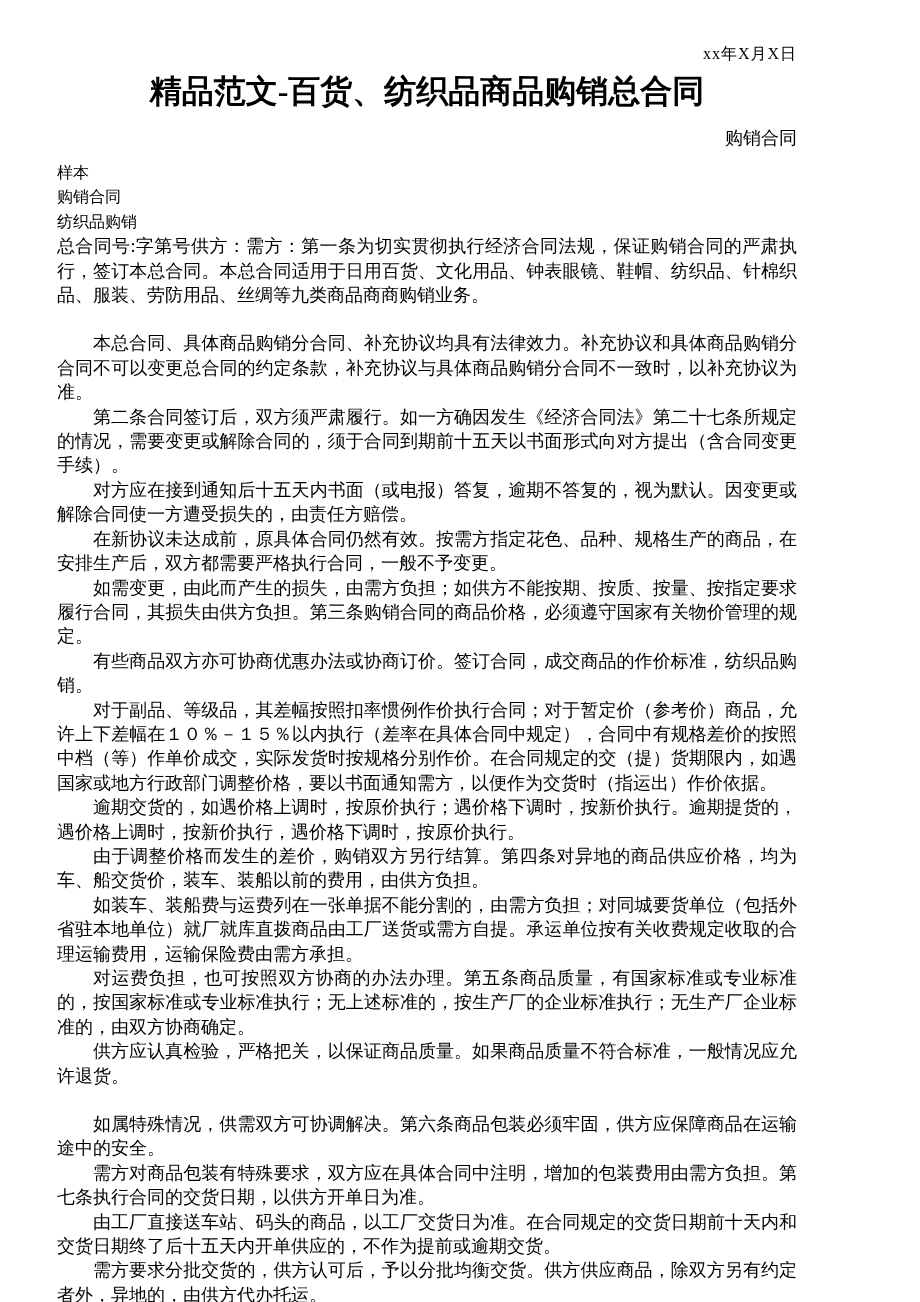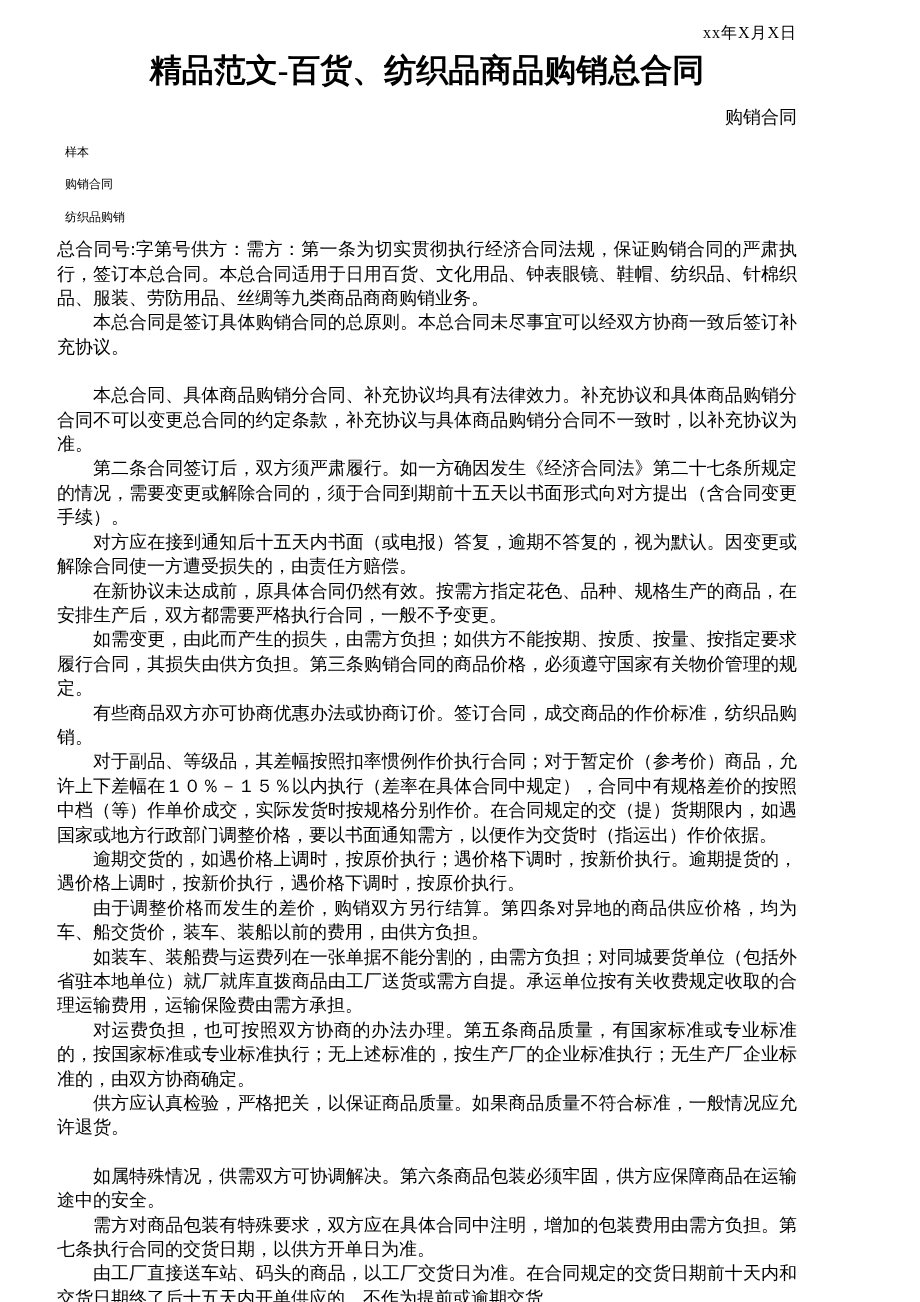--- a/index.html
+++ b/index.html
@@ -8,21 +8,21 @@
     background: #ffffff;
   }
   .page {
     position: relative;
     width: 852px;
     height: 1302px;
     background: #ffffff;
     color: #000000;
     font-family: "Liberation Serif", "DejaVu Serif", serif;
     box-sizing: border-box;
-    padding: 25px 55px 0 57px;
+    padding: 46px 55px 0 57px;
     overflow: hidden;
   }
   .date-line {
     text-align: right;
     font-size: 16px;
     line-height: 16px;
     letter-spacing: 1px;
   }
   .doc-title {
     text-align: center;
@@ -34,22 +34,22 @@
   .doc-type-right {
     text-align: right;
     font-size: 18px;
     line-height: 25px;
     margin-top: 2px;
   }
   .intro {
     margin-top: 10px;
   }
   .intro p {
-    margin: 8px;
-    font-size: 12px;
+    margin: 0;
+    font-size: 16px;
     line-height: 24.4px;
   }
   .body-text p {
     margin: 0;
     font-size: 18px;
     line-height: 24.4px;
     text-align: justify;
     text-justify: inter-ideograph;
   }
   .body-text p.indent {
@@ -71,21 +71,20 @@
   <div class="doc-type-right">购销合同</div>
 
   <div class="intro">
     <p>样本</p>
     <p>购销合同</p>
     <p>纺织品购销</p>
   </div>
 
   <div class="body-text">
     <p>总合同号:字第号供方：需方：第一条为切实贯彻执行经济合同法规，保证购销合同的严肃执行，签订本总合同。本总合同适用于日用百货、文化用品、钟表眼镜、鞋帽、纺织品、针棉织品、服装、劳防用品、丝绸等九类商品商商购销业务。</p>
-    <p class="indent">本总合同是签订具体购销合同的总原则。本总合同未尽事宜可以经双方协商一致后签订补充协议。</p>
     <p class="indent gap-before">本总合同、具体商品购销分合同、补充协议均具有法律效力。补充协议和具体商品购销分合同不可以变更总合同的约定条款，补充协议与具体商品购销分合同不一致时，以补充协议为准。</p>
     <p class="indent">第二条合同签订后，双方须严肃履行。如一方确因发生《经济合同法》第二十七条所规定的情况，需要变更或解除合同的，须于合同到期前十五天以书面形式向对方提出（含合同变更手续）。</p>
     <p class="indent">对方应在接到通知后十五天内书面（或电报）答复，逾期不答复的，视为默认。因变更或解除合同使一方遭受损失的，由责任方赔偿。</p>
     <p class="indent">在新协议未达成前，原具体合同仍然有效。按需方指定花色、品种、规格生产的商品，在安排生产后，双方都需要严格执行合同，一般不予变更。</p>
     <p class="indent">如需变更，由此而产生的损失，由需方负担；如供方不能按期、按质、按量、按指定要求履行合同，其损失由供方负担。第三条购销合同的商品价格，必须遵守国家有关物价管理的规定。</p>
     <p class="indent">有些商品双方亦可协商优惠办法或协商订价。签订合同，成交商品的作价标准，纺织品购销。</p>
     <p class="indent">对于副品、等级品，其差幅按照扣率惯例作价执行合同；对于暂定价（参考价）商品，允许上下差幅在１０％－１５％以内执行（差率在具体合同中规定），合同中有规格差价的按照中档（等）作单价成交，实际发货时按规格分别作价。在合同规定的交（提）货期限内，如遇国家或地方行政部门调整价格，要以书面通知需方，以便作为交货时（指运出）作价依据。</p>
     <p class="indent">逾期交货的，如遇价格上调时，按原价执行；遇价格下调时，按新价执行。逾期提货的，遇价格上调时，按新价执行，遇价格下调时，按原价执行。</p>
     <p class="indent">由于调整价格而发生的差价，购销双方另行结算。第四条对异地的商品供应价格，均为车、船交货价，装车、装船以前的费用，由供方负担。</p>
     <p class="indent">如装车、装船费与运费列在一张单据不能分割的，由需方负担；对同城要货单位（包括外省驻本地单位）就厂就库直拨商品由工厂送货或需方自提。承运单位按有关收费规定收取的合理运输费用，运输保险费由需方承担。</p>

